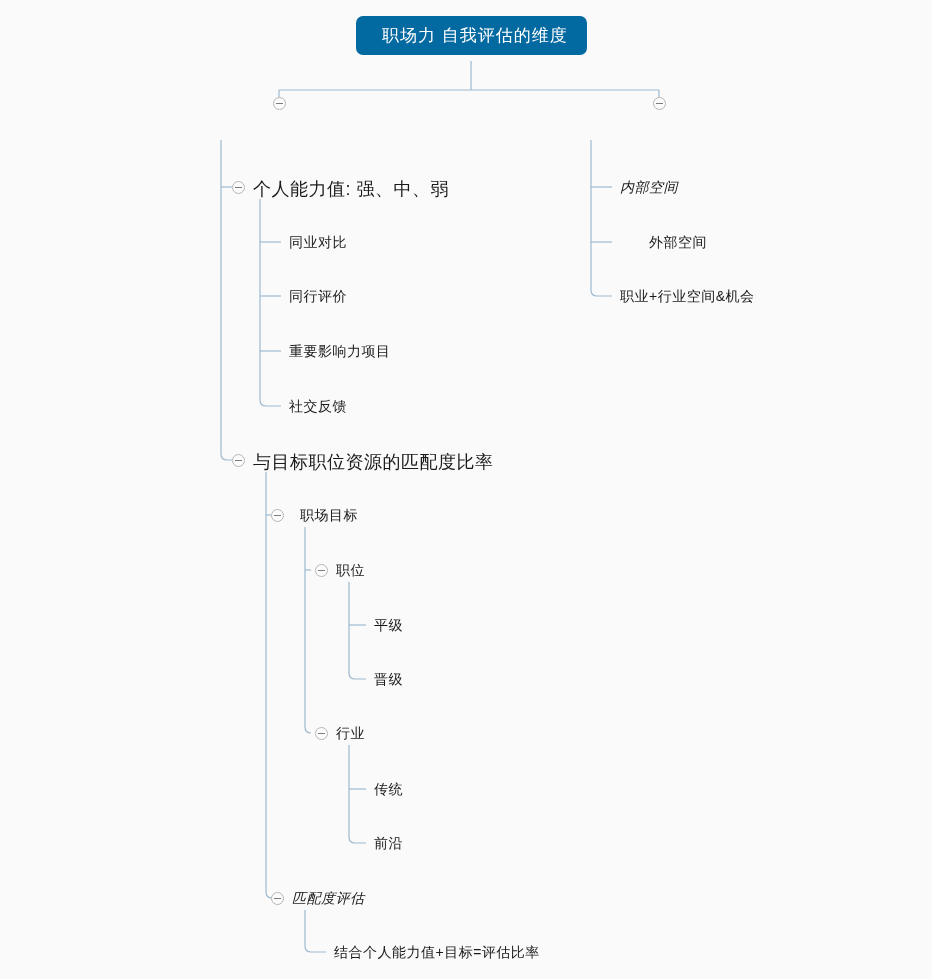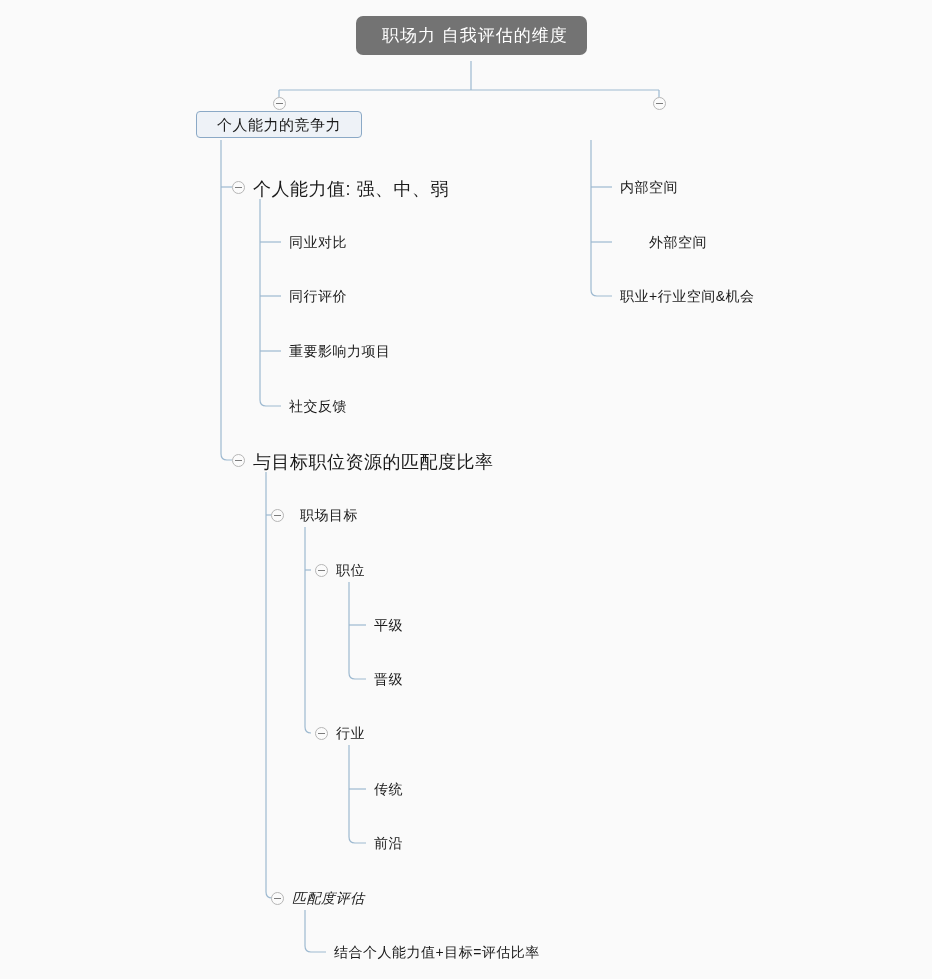--- a/index.html
+++ b/index.html
@@ -27,21 +27,21 @@
     height: 979px;
     pointer-events: none;
   }
   
   .node {
     position: absolute;
     white-space: nowrap;
     line-height: 1;
   }
   .root-node {
-    background: #737373;
+    background: #0369a1;
     color: #ffffff;
     border-radius: 7px;
     font-size: 17px;
     padding: 11px 26px;
     letter-spacing: 1px;
     box-sizing: border-box;
   }
   .branch-node {
     background: #eef2f7;
     border: 1px solid #8ba9c6;
@@ -120,21 +120,20 @@
 
       <path d="M591,140 L591,290 Q591,296 597,296 L612,296"></path>
       <path d="M591,187 L612,187"></path>
       <path d="M591,242 L612,242"></path>
     </g>
   </svg>
 
   <div class="node root-node" style="left:356px; top:16px; width:231px; text-align:center;">职场力  自我评估的维度</div>
 
   <div class="toggle" style="left:273px; top:97px;"></div>
-  <div class="node branch-node" style="left:196px; top:111px; width:166px; text-align:center;">个人能力的竞争力</div>
 
   <div class="toggle" style="left:653px; top:97px;"></div>
 
   <div class="toggle" style="left:232px; top:181px;"></div>
   <div class="node leaf-node lvl2" style="left:253px; top:180px;">个人能力值: 强、中、弱</div>
 
   <div class="node leaf-node" style="left:289px; top:235px;">同业对比</div>
   <div class="node leaf-node" style="left:289px; top:289px;">同行评价</div>
   <div class="node leaf-node" style="left:289px; top:344px;">重要影响力项目</div>
   <div class="node leaf-node" style="left:289px; top:399px;">社交反馈</div>
@@ -155,17 +154,17 @@
   <div class="node leaf-node" style="left:336px; top:726px;">行业</div>
 
   <div class="node leaf-node" style="left:374px; top:782px;">传统</div>
   <div class="node leaf-node" style="left:374px; top:836px;">前沿</div>
 
   <div class="toggle" style="left:271px; top:892px;"></div>
   <div class="node leaf-node" style="left:292px; top:891px;font-style:italic;">匹配度评估</div>
 
   <div class="node leaf-node" style="left:334px; top:945px;">结合个人能力值+目标=评估比率</div>
 
-  <div class="node leaf-node" style="left:620px; top:180px;">内部空间</div>
+  <div class="node leaf-node" style="left:620px; top:180px;font-style:italic;">内部空间</div>
   <div class="node leaf-node" style="left:620px; top:235px;margin-left:29px;">外部空间</div>
   <div class="node leaf-node" style="left:620px; top:289px;">职业+行业空间&amp;机会</div>
 
 </div>
 
 </body></html>

